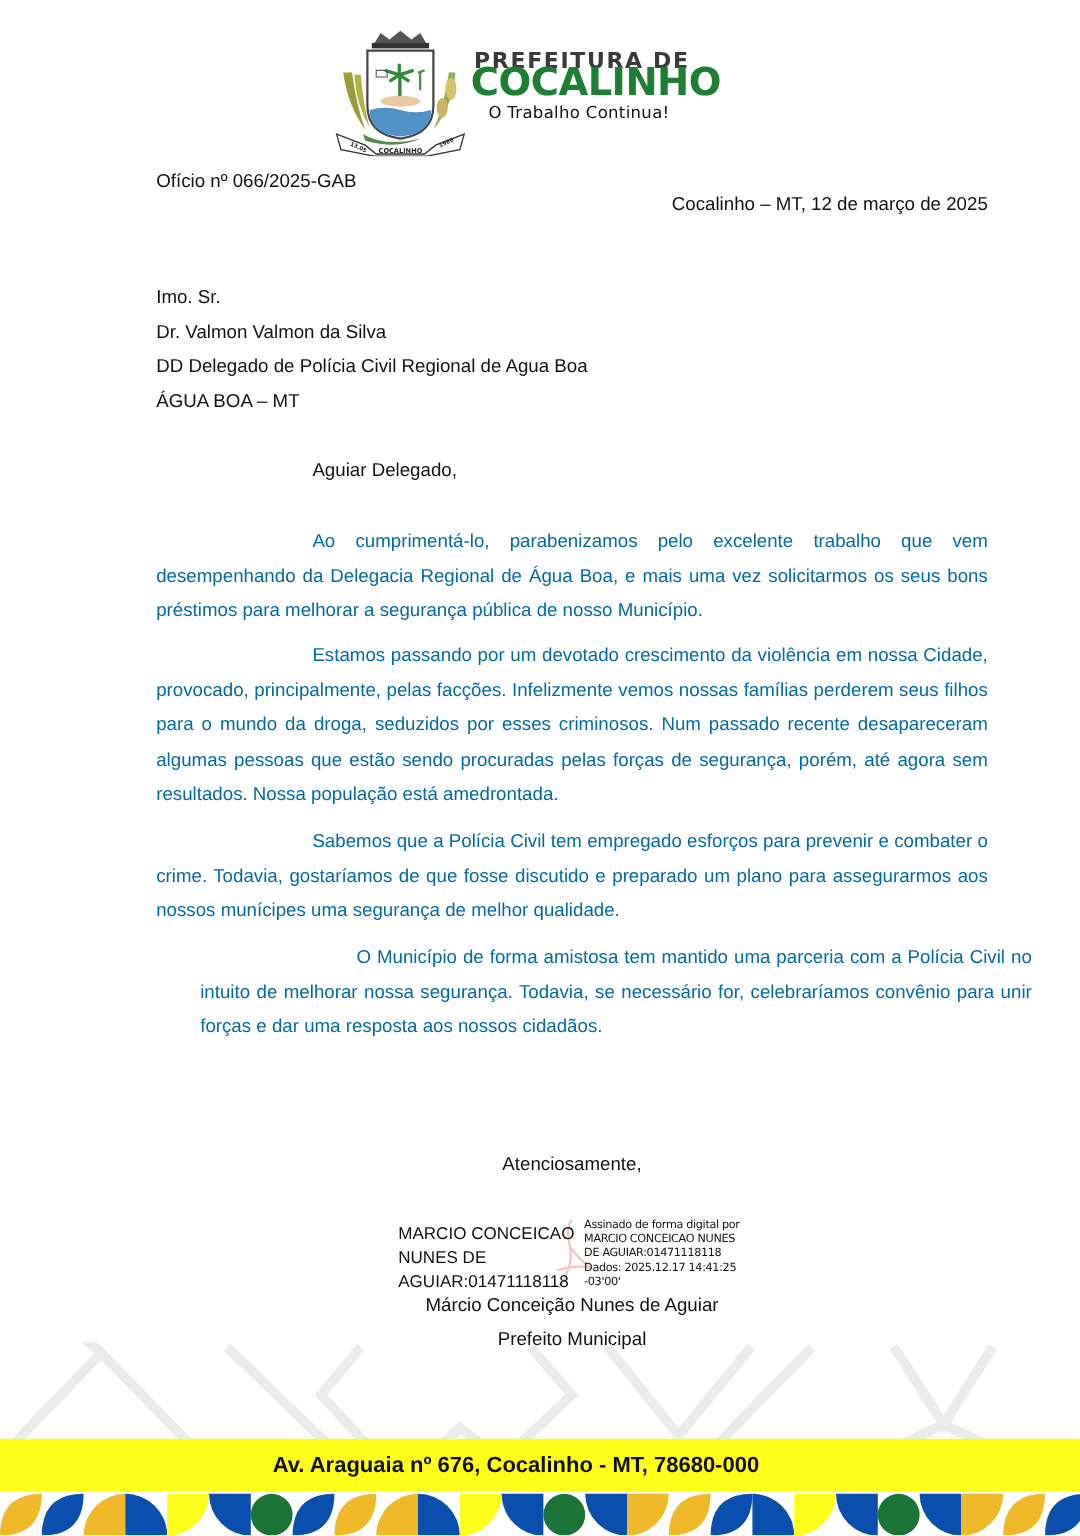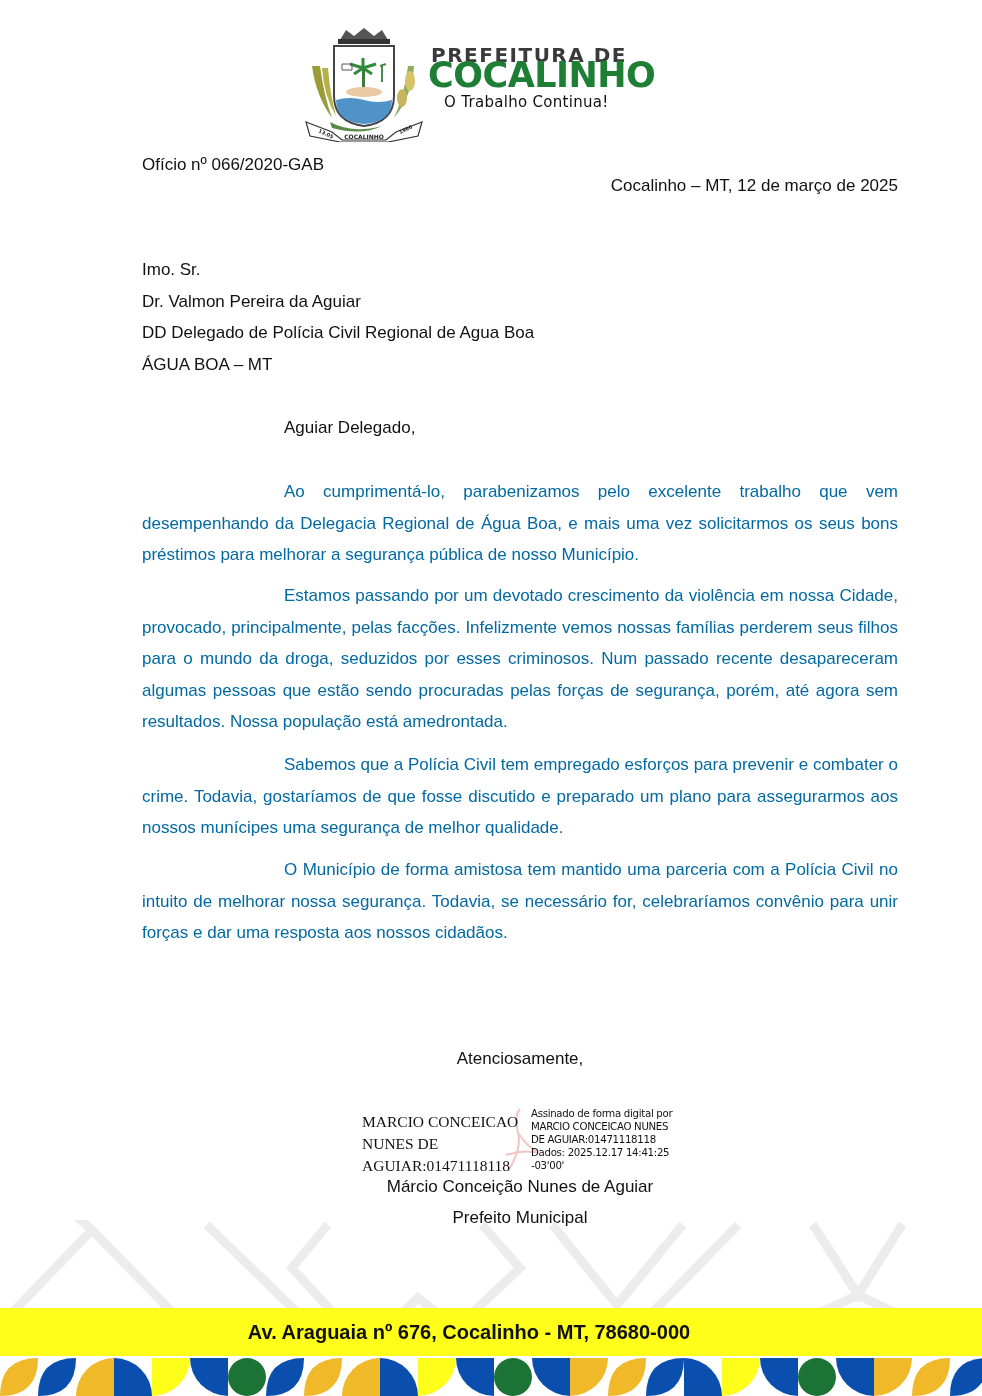--- a/index.html
+++ b/index.html
@@ -14,21 +14,21 @@
   #crest { left: 302px; top: 26px; width: 124px; height: 116px; }
   #brand-top { left: 431px; top: 43px; font-family: "DejaVu Sans", sans-serif; font-size: 20px; letter-spacing: 1.5px; color: #3a3a3a; font-weight: bold; }
   #brand-main { left: 428px; top: 55px; font-family: "DejaVu Sans", sans-serif; font-weight: bold; font-size: 35px; color: #1e7e34; letter-spacing: -0.5px; line-height: 40px; }
   #brand-slogan { left: 432px; top: 93px; font-family: "DejaVu Sans", sans-serif; font-size: 15px; color: #111; letter-spacing: 0.3px; margin-left: 12px; }
 
   .txt { font-size: 17px; line-height: 20px; color: #111; white-space: nowrap; }
   .para { left: 142px; width: 756px; font-size: 17px; line-height: 31.5px; text-align: justify; color: #0369a1; }
   .para .indent { display: inline-block; width: 142px; }
 
   
-  #sig-name-big { left: 362px; top: 1111px; font-family: Liberation Serif, serif; font-size: 15.5px; line-height: 22px; color: #111; }
+  #sig-name-big { left: 362px; top: 1111px; font-family: Liberation Sans, sans-serif; font-size: 15.5px; line-height: 22px; color: #111; }
   #sig-details { left: 531px; top: 1107px; font-family: "DejaVu Sans", sans-serif; font-size: 10.2px; line-height: 13px; color: #111; letter-spacing: -0.3px; }
   #pdf-mark { left: 500px; top: 1105px; width: 40px; height: 75px; }
 
   
   #watermark { left: 0; top: 1220px; width: 982px; height: 90px; }
 
   
   #footer-bar { left: 0; top: 1308px; width: 982px; height: 48px; background: #fefe1a; }
   #footer-address { left: 0; top: 1308px; width: 938px; height: 48px; line-height: 48px; text-align: center; font-weight: bold; font-size: 20px; color: #111; }
   #pattern { left: 0; top: 1356px; width: 982px; height: 40px; }
@@ -61,34 +61,34 @@
 
   <path d="M4 96 L30 106 L40 114 L84 114 L94 106 L120 96 L116 110 L86 116 L38 116 L8 110 Z" fill="#fff" stroke="#333" stroke-width="1.2"></path>
   <text x="62" y="113" font-size="6" text-anchor="middle" font-family="DejaVu Sans, sans-serif" font-weight="bold" fill="#222">COCALINHO</text>
   <text x="16" y="106" font-size="5" font-family="DejaVu Sans, sans-serif" font-weight="bold" fill="#222" transform="rotate(25 16 106)">13.05</text>
   <text x="98" y="108" font-size="5" font-family="DejaVu Sans, sans-serif" font-weight="bold" fill="#222" transform="rotate(-25 98 108)">1986</text>
 </svg>
 <div id="brand-top" class="abs">PREFEITURA DE</div>
 <div id="brand-main" class="abs">COCALINHO</div>
 <div id="brand-slogan" class="abs">O Trabalho Continua!</div>
 
-<div class="abs txt" style="left:142px; top:155px;">Ofício nº 066/2020-GAB</div>
+<div class="abs txt" style="left:142px; top:155px;">Ofício nº 066/2025-GAB</div>
 <div class="abs txt" style="right:84px; top:176px;text-align:right;">Cocalinho – MT, 12 de março de 2025</div>
 
 <div class="abs txt" style="left:142px; top:260px;">Imo. Sr.</div>
-<div class="abs txt" style="left:142px; top:292px;">Dr. Valmon Pereira da Aguiar</div>
+<div class="abs txt" style="left:142px; top:292px;">Dr. Valmon Valmon da Silva</div>
 <div class="abs txt" style="left:142px; top:323px;">DD Delegado de Polícia Civil Regional de Agua Boa</div>
 <div class="abs txt" style="left:142px; top:355px;">ÁGUA BOA – MT</div>
 
 <div class="abs txt" style="left:284px; top:418px;">Aguiar Delegado,</div>
 
 <div class="abs para" style="top:476px;"><span class="indent"></span><span>Ao cumprimentá-lo, parabenizamos pelo excelente trabalho que vem desempenhando da Delegacia Regional de Água Boa, e mais uma vez solicitarmos os seus bons préstimos para melhorar a segurança pública de nosso Município.</span></div>
 <div class="abs para" style="top:580px;"><span class="indent"></span><span>Estamos passando por um devotado crescimento da violência em nossa Cidade, provocado, principalmente, pelas facções. Infelizmente vemos nossas famílias perderem seus filhos para o mundo da droga, seduzidos por esses criminosos. Num passado recente desapareceram algumas pessoas que estão sendo procuradas pelas forças de segurança, porém, até agora sem resultados. Nossa população está amedrontada.</span></div>
 <div class="abs para" style="top:749px;"><span class="indent"></span><span>Sabemos que a Polícia Civil tem empregado esforços para prevenir e combater o crime. Todavia, gostaríamos de que fosse discutido e preparado um plano para assegurarmos aos nossos munícipes uma segurança de melhor qualidade.</span></div>
-<div class="abs para" style="top:854px;"><span class="indent"></span><span>O Município de forma amistosa tem mantido uma parceria com a Polícia Civil no intuito de melhorar nossa segurança. Todavia, se necessário for, celebraríamos convênio para unir forças e dar uma resposta aos nossos cidadãos.</span></div>
+<div class="abs para" style="top:854px;margin-left:40px;"><span class="indent"></span><span>O Município de forma amistosa tem mantido uma parceria com a Polícia Civil no intuito de melhorar nossa segurança. Todavia, se necessário for, celebraríamos convênio para unir forças e dar uma resposta aos nossos cidadãos.</span></div>
 
 <div class="abs txt" style="left:0; width:1040px; text-align:center; top:1049px;">Atenciosamente,</div>
 
 <svg id="pdf-mark" class="abs" viewBox="0 0 40 75">
   <path d="M20 4 Q14 10 18 28 Q22 44 8 66 M18 28 Q26 40 38 48 Q24 44 6 50" fill="none" stroke="#f3c4c4" stroke-width="2"></path>
 </svg>
 <div id="sig-name-big" class="abs">
   <div>MARCIO CONCEICAO</div>
   <div>NUNES DE</div>
   <div>AGUIAR:01471118118</div>

